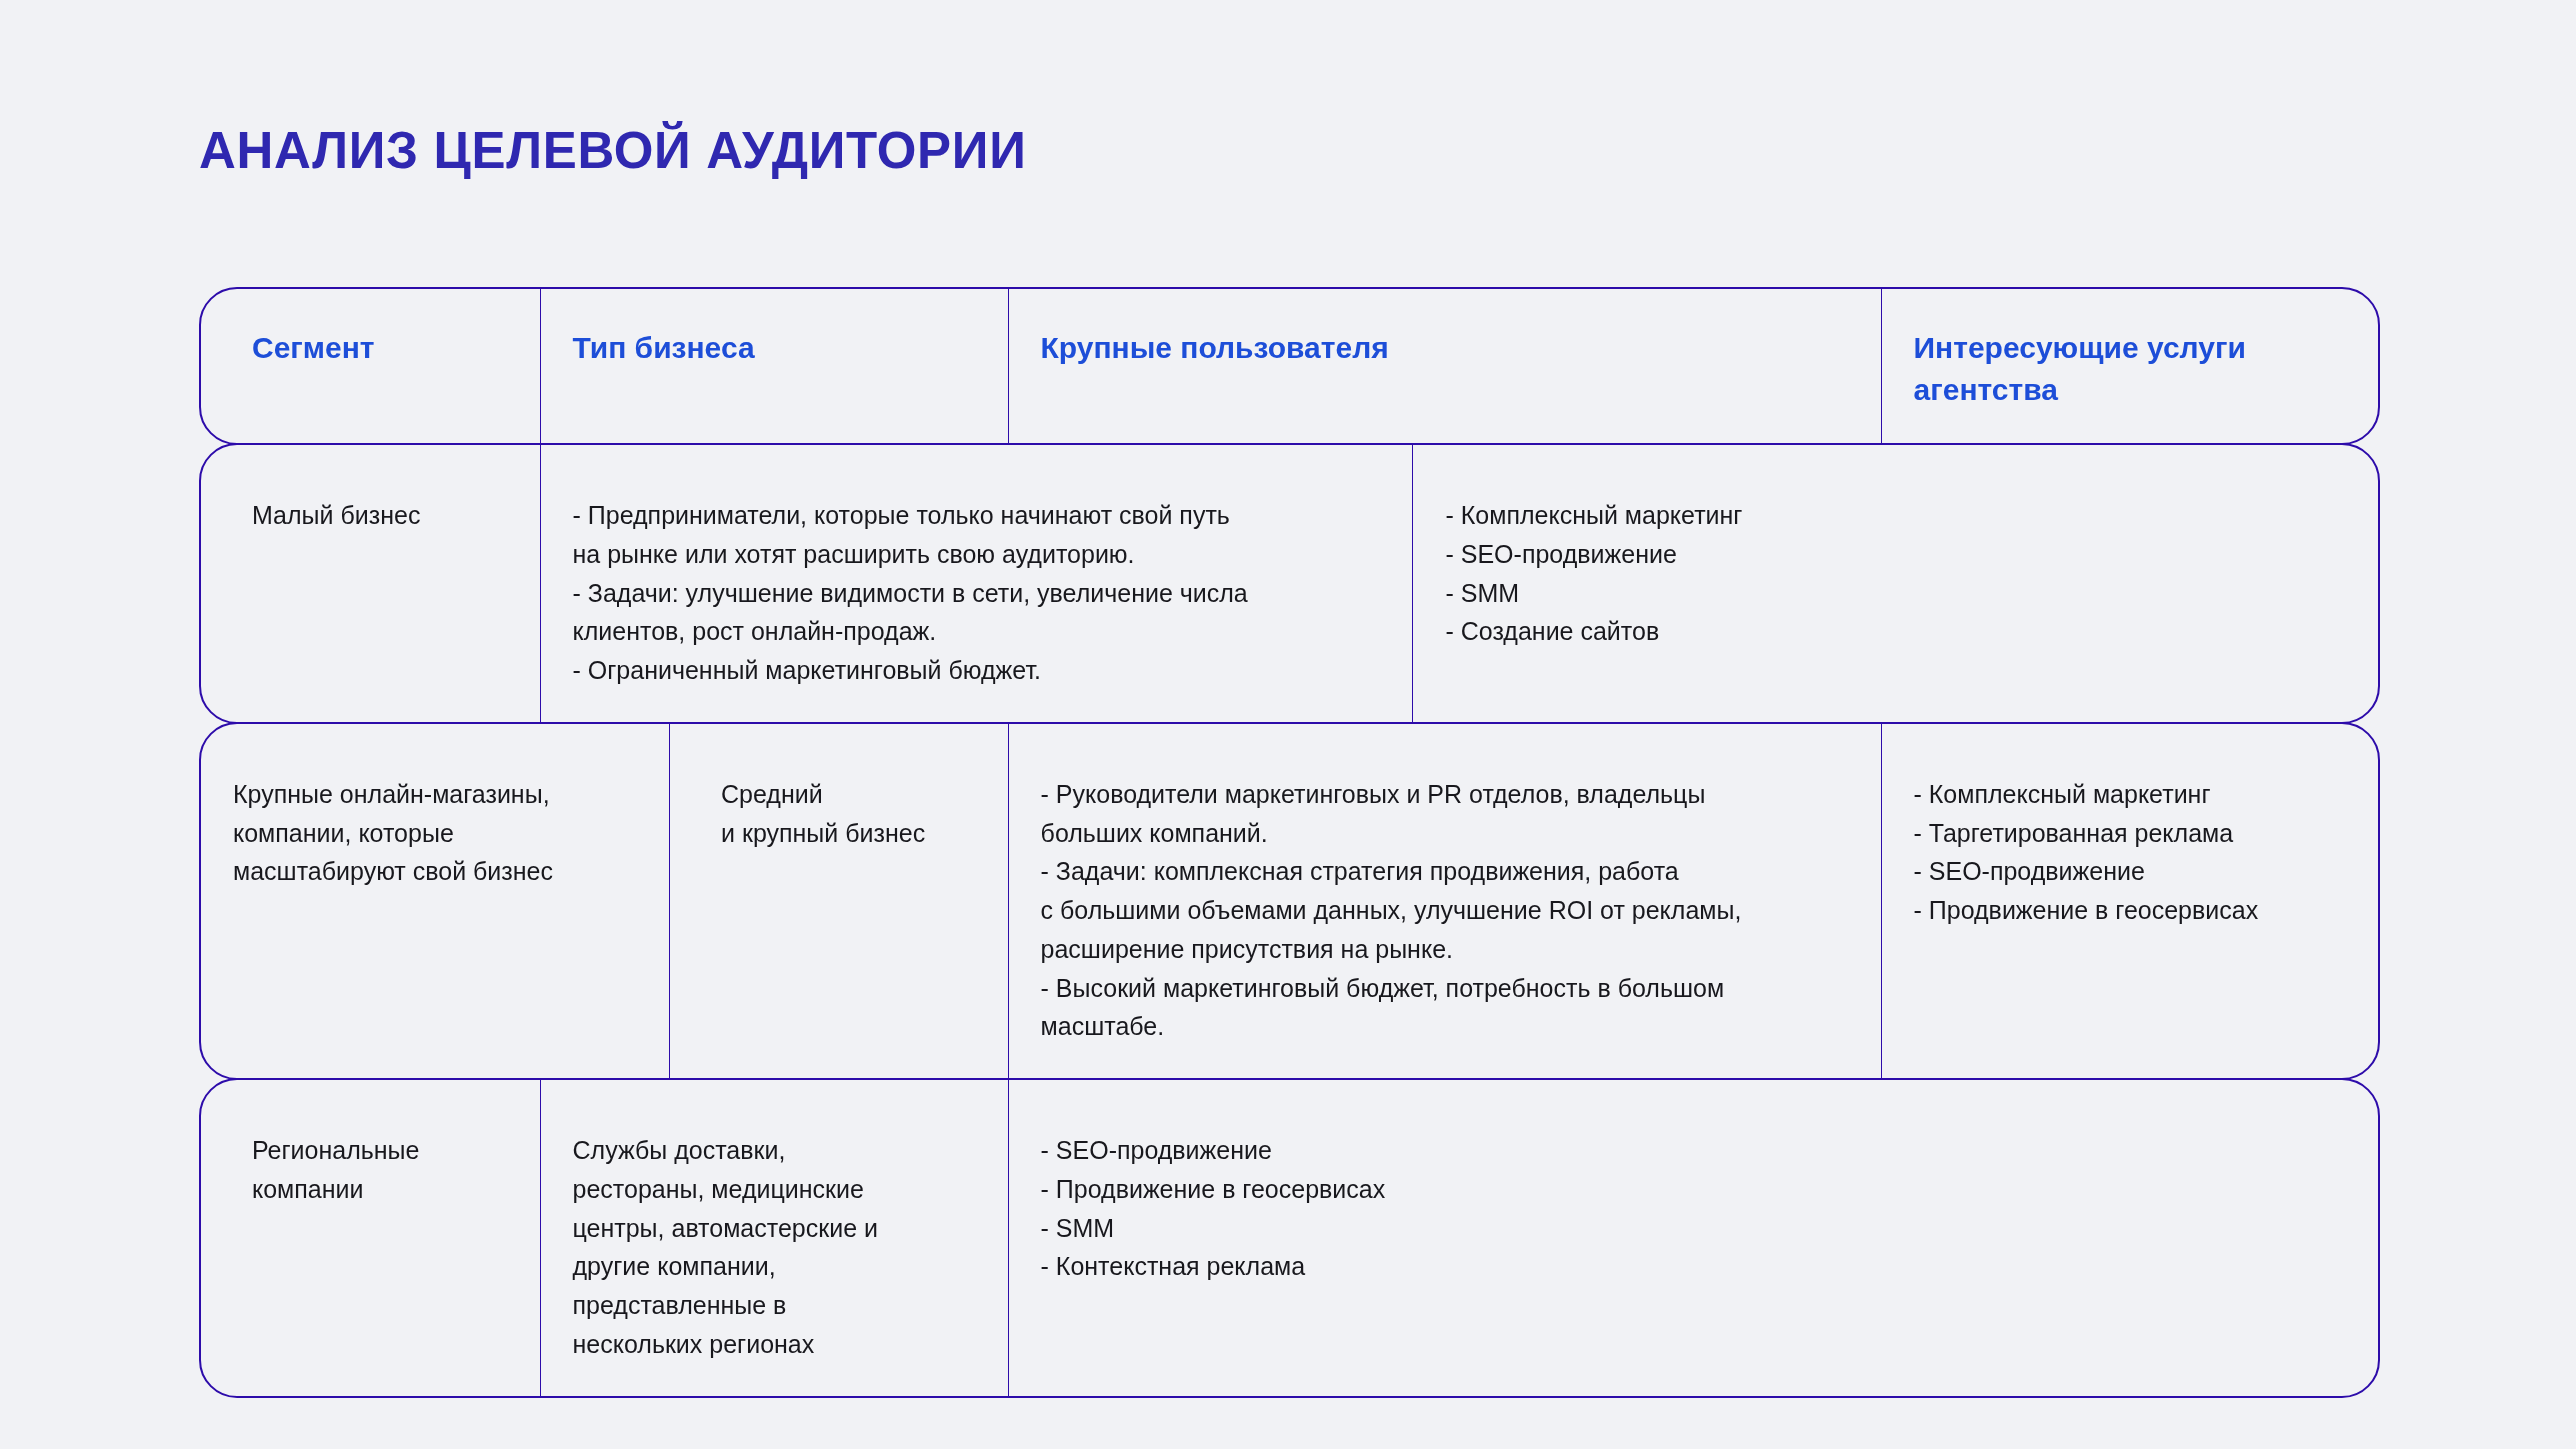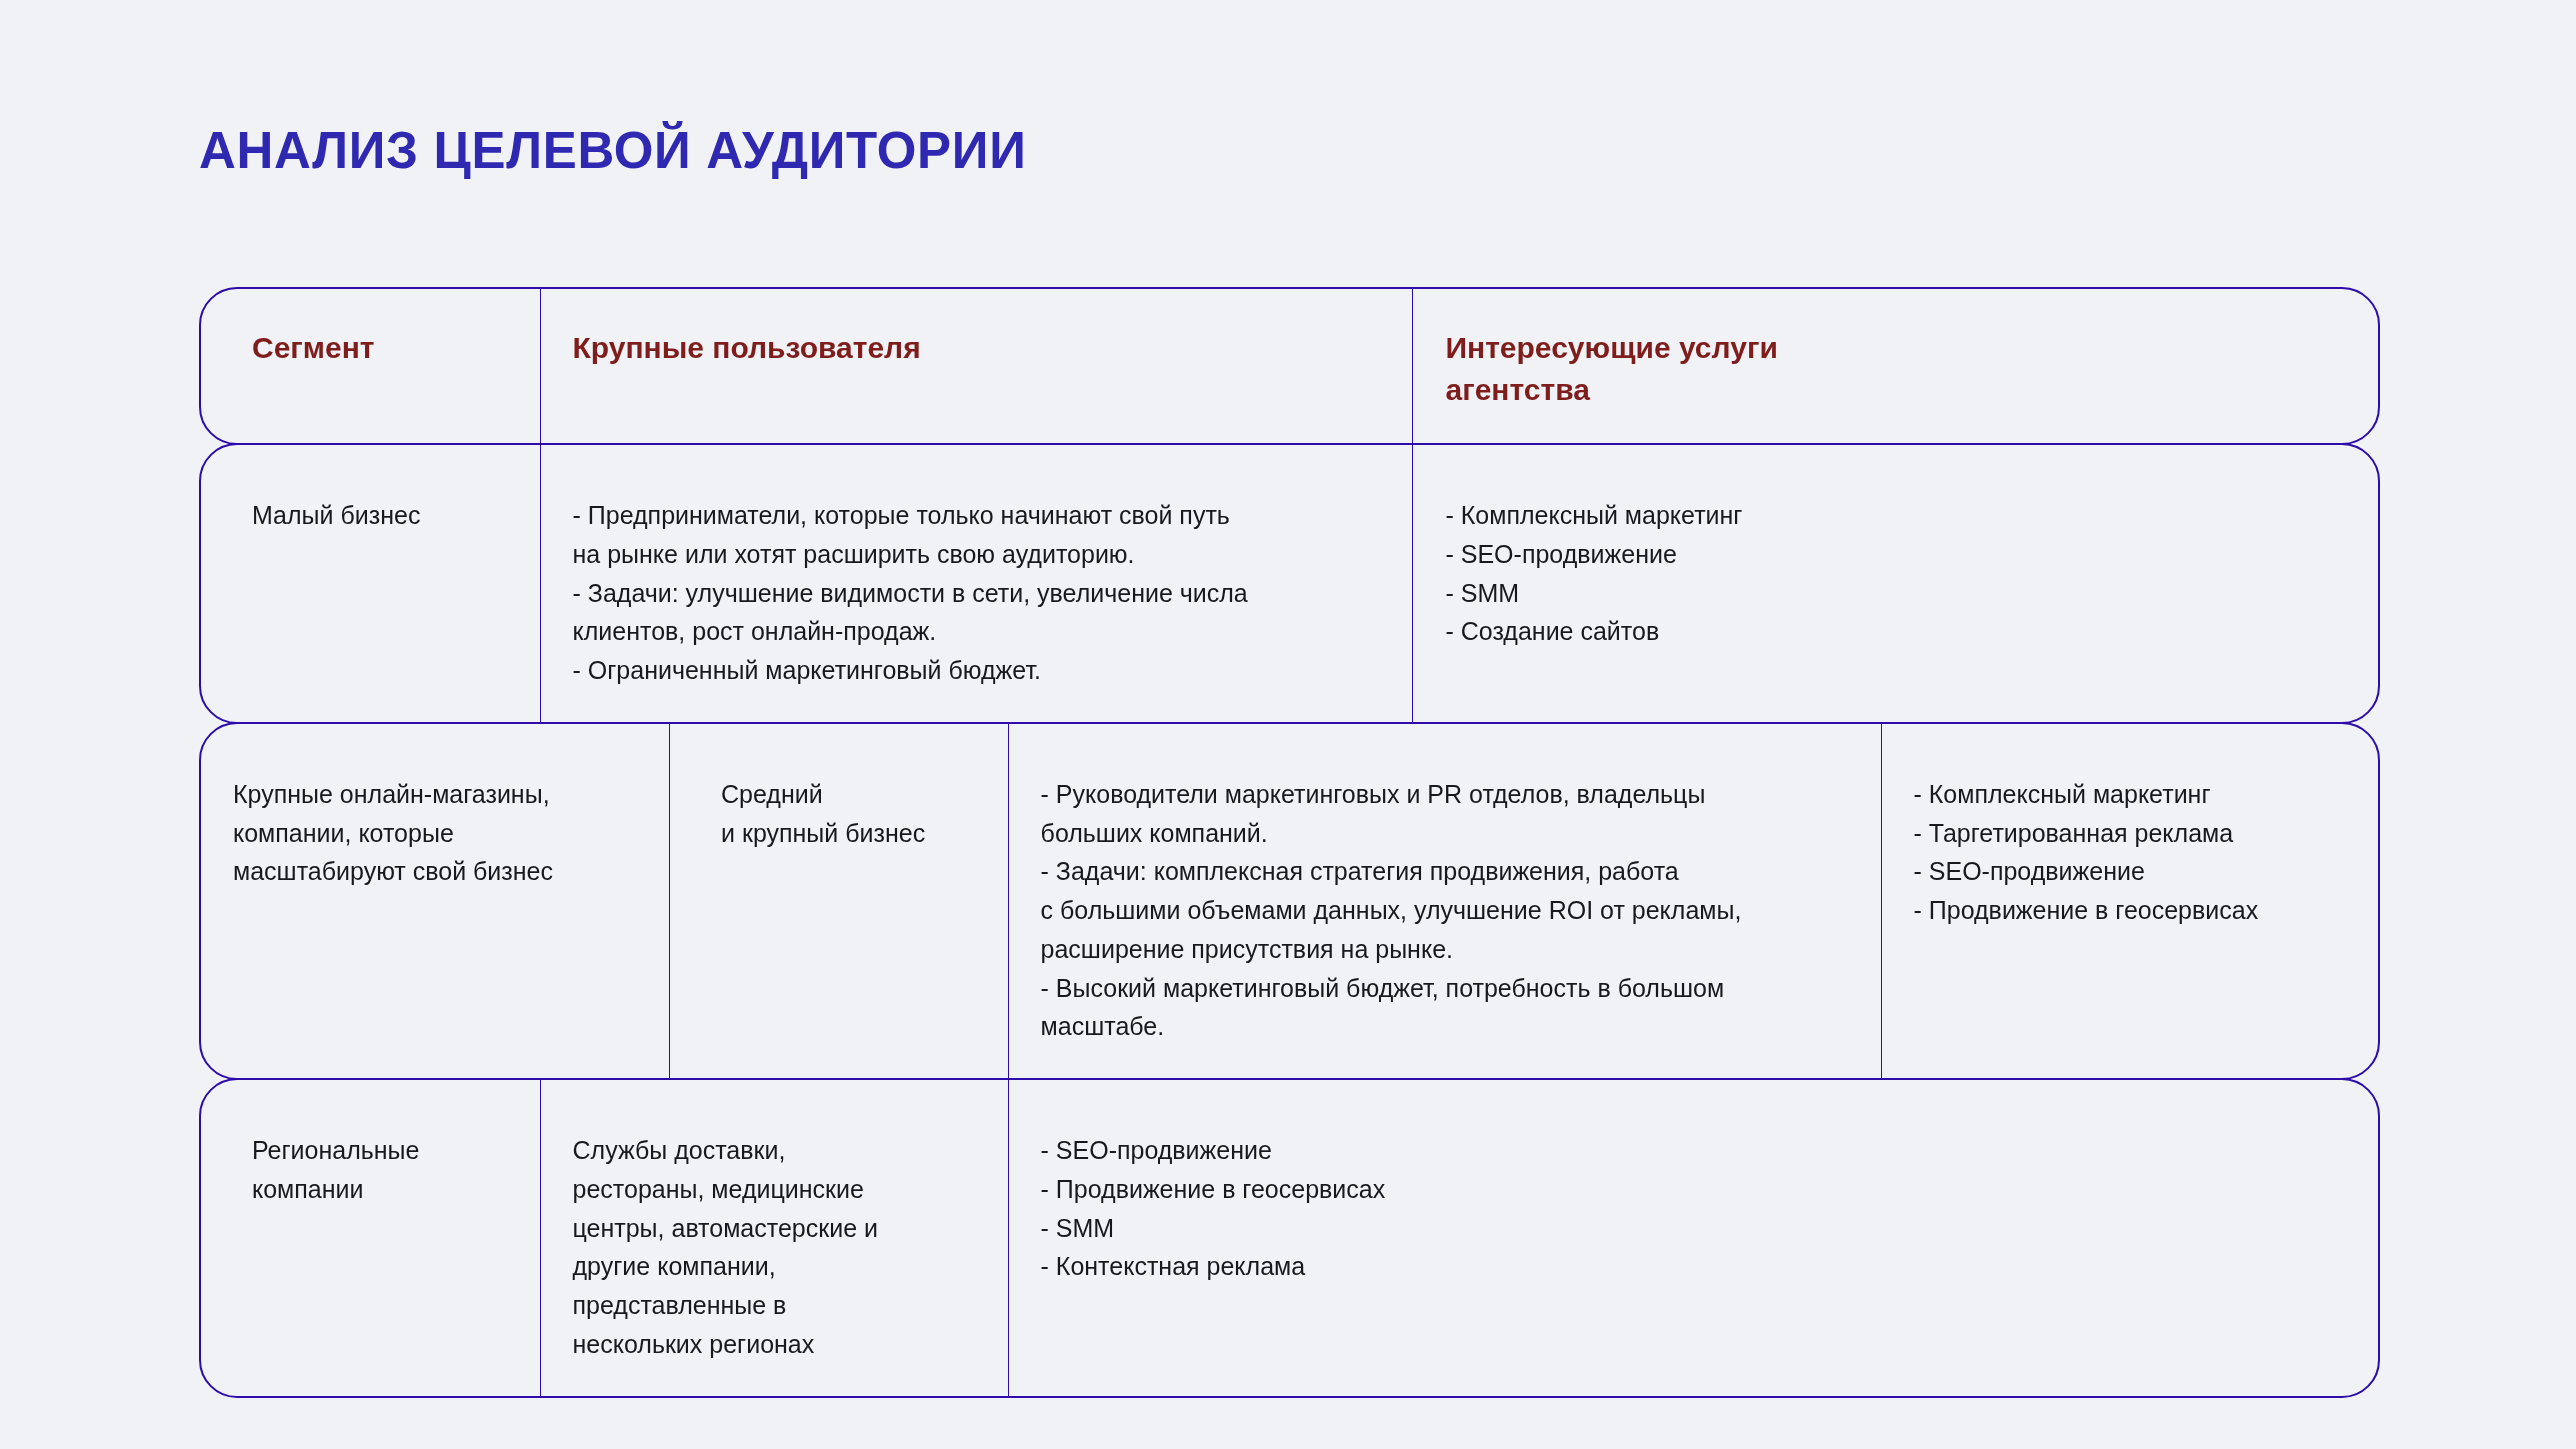--- a/index.html
+++ b/index.html
@@ -50,34 +50,35 @@
   .cell + .cell{border-left:1.3px solid var(--line);}
   .c1{width:15.55%;padding-left:51px;}
   .c2{width:21.5%;}
   .c3{width:40.1%;}
   .c4{width:22.85%;}
   .row-header .cell{
     padding-top:38px;
     font-size:30px;
     font-weight:bold;
     line-height:1.4;
-    color:#7f1d1d;
+    color:#1d4ed8;
   }
 </style>
 </head>
 <body>
 
 <div class="page">
 
   <h1 class="page-title">АНАЛИЗ ЦЕЛЕВОЙ АУДИТОРИИ</h1>
 
   <div class="table">
 
     <div class="row row-header">
       <div class="cell c1">Сегмент</div>
+      <div class="cell c2">Тип бизнеса</div>
       <div class="cell c3">Крупные пользователя</div>
       <div class="cell c4">Интересующие услуги
 агентства</div>
     </div>
 
     <div class="row row-1">
       <div class="cell c1">Малый бизнес</div>
       <div class="cell c3">- Предприниматели, которые только начинают свой путь
 на рынке или хотят расширить свою аудиторию.
 - Задачи: улучшение видимости в сети, увеличение числа

